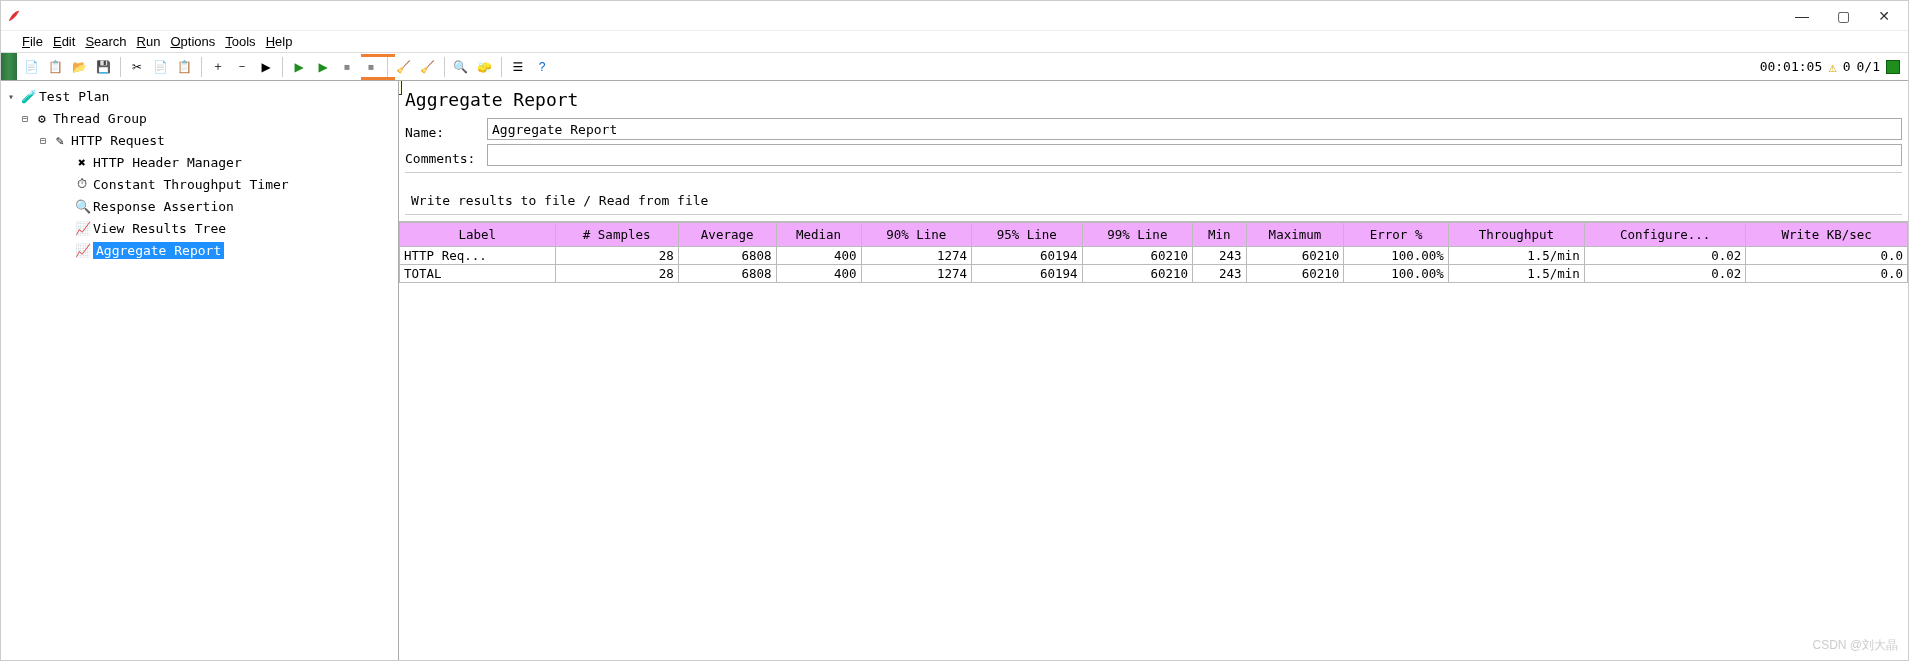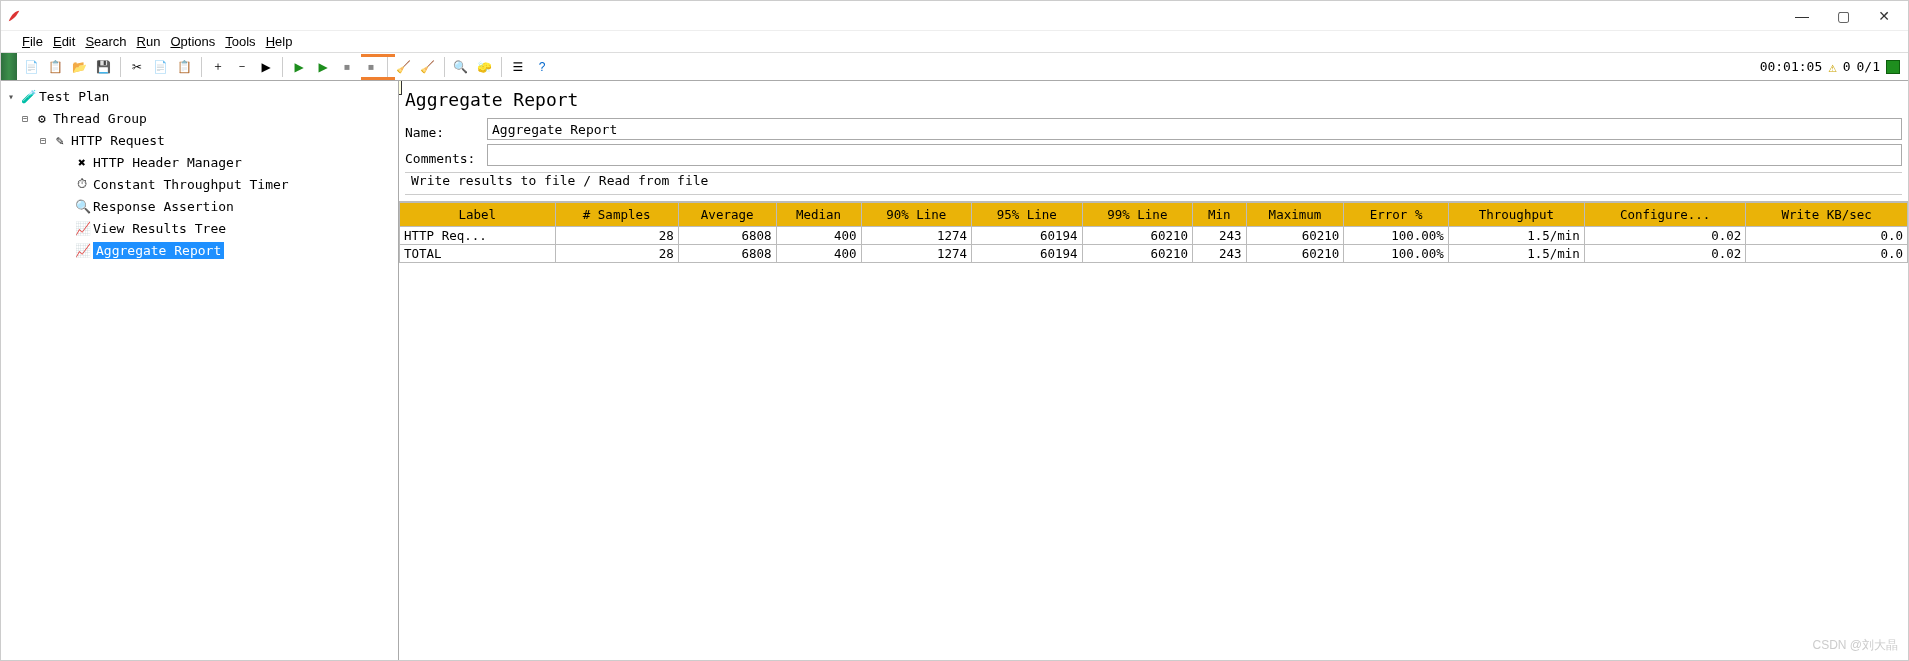--- a/index.html
+++ b/index.html
@@ -38,31 +38,31 @@
 .tree-icon { width:14px; display:inline-block; text-align:center; }
 .tree-row.selected span.lbl { background:#1e90ff; color:#fff; padding:1px 3px; }
 
 .main { flex:1 1 auto; display:flex; flex-direction:column; overflow:hidden; position:relative; }
 .hdr-wrap { position:relative; padding:4px 6px 0 6px; }
 .tooltip { position:absolute; left:-36px; top:-4px; background:#ffffe0; border:1px solid #333; padding:1px 4px; font-size:12px; }
 .section-title { font-family:monospace; font-size:18px; font-weight:500; margin:4px 0 8px 0; letter-spacing:0; }
 .form-row { display:flex; align-items:flex-end; gap:10px; margin:4px 0; font-family:monospace; font-size:13px; }
 .form-row label { width:72px; }
 .form-row input.text { flex:1; border:1px solid #aaa; height:22px; padding:0 4px; font-family:monospace; font-size:13px; }
-.group { border-top:1px solid #ccc; border-bottom:1px solid #ccc; margin-top:6px; padding:0 0 6px 0; }
+.group { border-top:1px solid #ccc; border-bottom:1px solid #ccc; margin-top:6px; padding:20px 0 6px 0; }
 .group .grouplbl { font-family:monospace; font-size:13px; margin-left:6px; }
 .file-row { display:flex; align-items:center; gap:10px; padding:2px 6px; font-family:monospace; font-size:13px; }
 .file-row .fname { flex:0 0 590px; border:1px solid #aaa; height:22px; }
 .btn { border:1px solid #aaa; background:#f5f5f5; height:24px; padding:0 10px; font-family:monospace; font-size:13px; cursor:pointer; }
 .chk { display:flex; align-items:center; gap:3px; }
 .chk input { width:14px; height:14px; }
 
 .table-wrap { flex:1 1 auto; overflow:hidden; margin-top:6px; border-top:1px solid #bbb; }
 table.data { width:100%; border-collapse:collapse; font-family:monospace; font-size:12.5px; }
-table.data th { border:1px solid #bbb; background:#eab308; font-weight:400; padding:4px 2px; height:22px; }
+table.data th { border:1px solid #bbb; background:#f0abfc; font-weight:400; padding:4px 2px; height:22px; }
 table.data td { border:1px solid #bbb; padding:1px 4px; height:16px; text-align:right;margin-top:20px; }
 table.data td.lalign { text-align:left; }
 
 .watermark { position:absolute; right:10px; bottom:6px; color:#ccc; font-size:12px; }
 </style>
 </head>
 <body>
 
 <div class="window">
 

